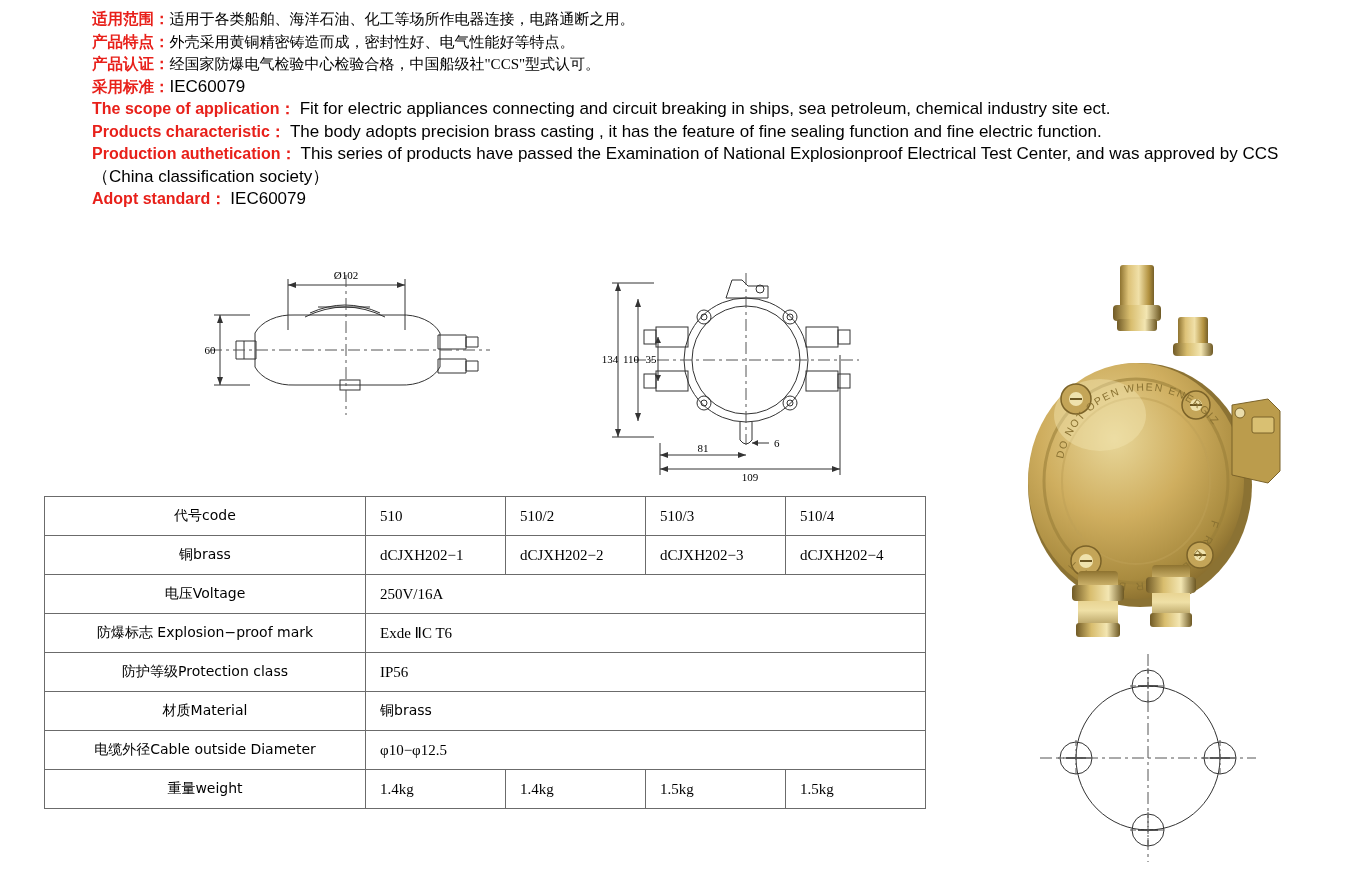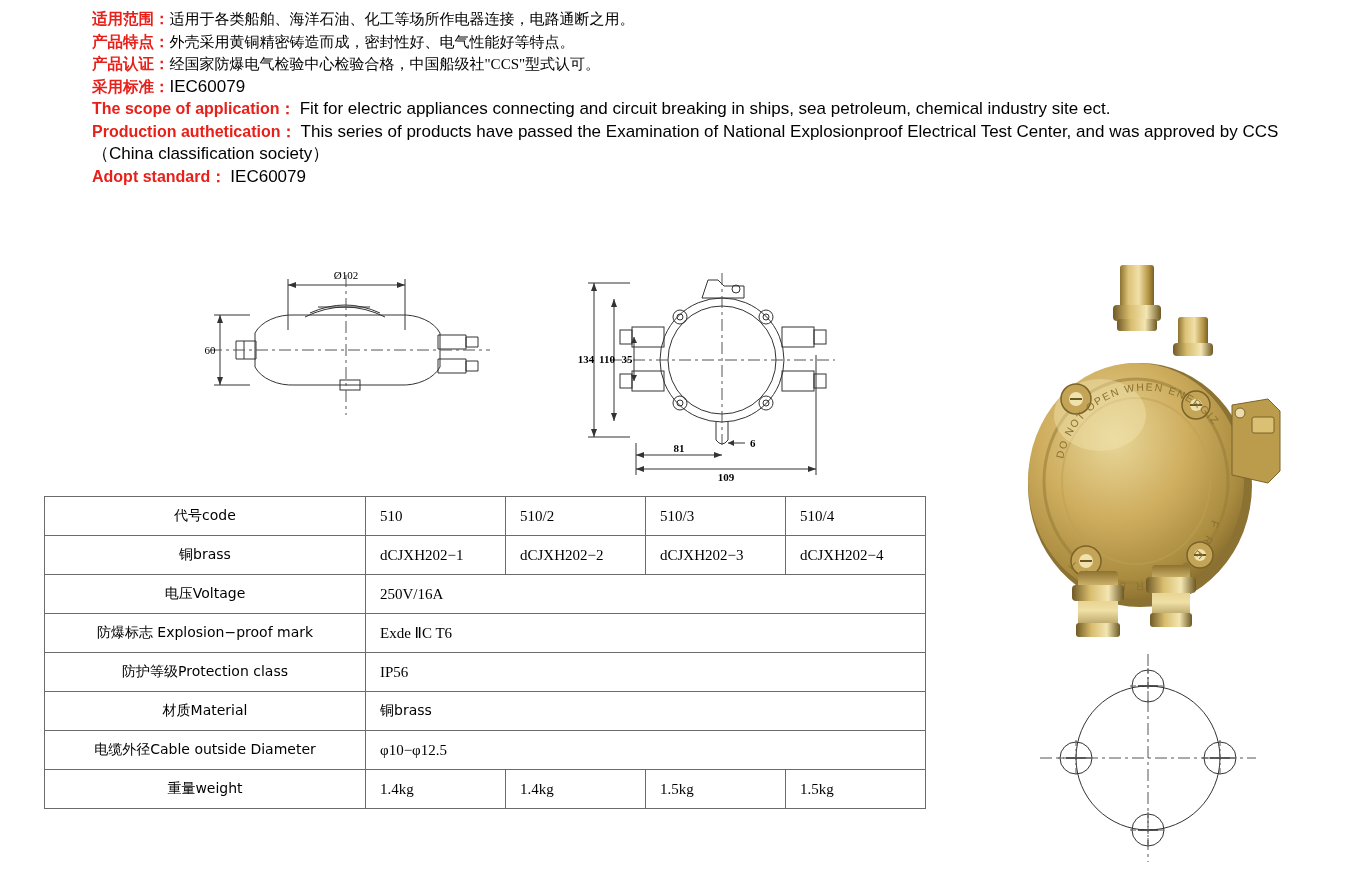--- a/index.html
+++ b/index.html
@@ -38,25 +38,24 @@
   
   .drawing-left {
     position: absolute;
     left: 200px;
     top: 255px;
     width: 300px;
     height: 180px;
   }
   .drawing-mid {
     position: absolute;
-    left: 570px;
+    left: 594px;
     top: 255px;
     width: 290px;
     height: 230px;
-    font-weight: bold;
   }
   .drawing-bottom-right {
     position: absolute;
     left: 1030px;
     top: 640px;
     width: 240px;
     height: 240px;
   }
   .photo {
     position: absolute;
@@ -117,20 +116,24 @@
   </div>
   <div class="line">
     <span class="lbl-red lbl-cn">产品认证：</span><span class="txt-cn">经国家防爆电气检验中心检验合格，中国船级社"CCS"型式认可。</span>
   </div>
   <div class="line">
     <span class="lbl-red lbl-cn">采用标准：</span><span class="txt-en">IEC60079</span>
   </div>
   <div class="line">
     <span class="lbl-red lbl-en">The scope of application：</span>
     <span class="txt-en">Fit for electric appliances connecting and circuit breaking in ships, sea petroleum, chemical industry site ect.</span>
+  </div>
+  <div class="line">
+    <span class="lbl-red lbl-en">Products characteristic：</span>
+    <span class="txt-en">The body adopts precision brass casting , it has the feature of  fine sealing function and fine electric function.</span>
   </div>
   <div class="line">
     <span class="lbl-red lbl-en">Production authetication：</span>
     <span class="txt-en">This series of products have passed the Examination of National Explosionproof Electrical Test Center, and was approved by CCS（China classification  society）</span>
   </div>
   <div class="line">
     <span class="lbl-red lbl-en">Adopt standard：</span>
     <span class="txt-en">IEC60079</span>
   </div>
 </div>

